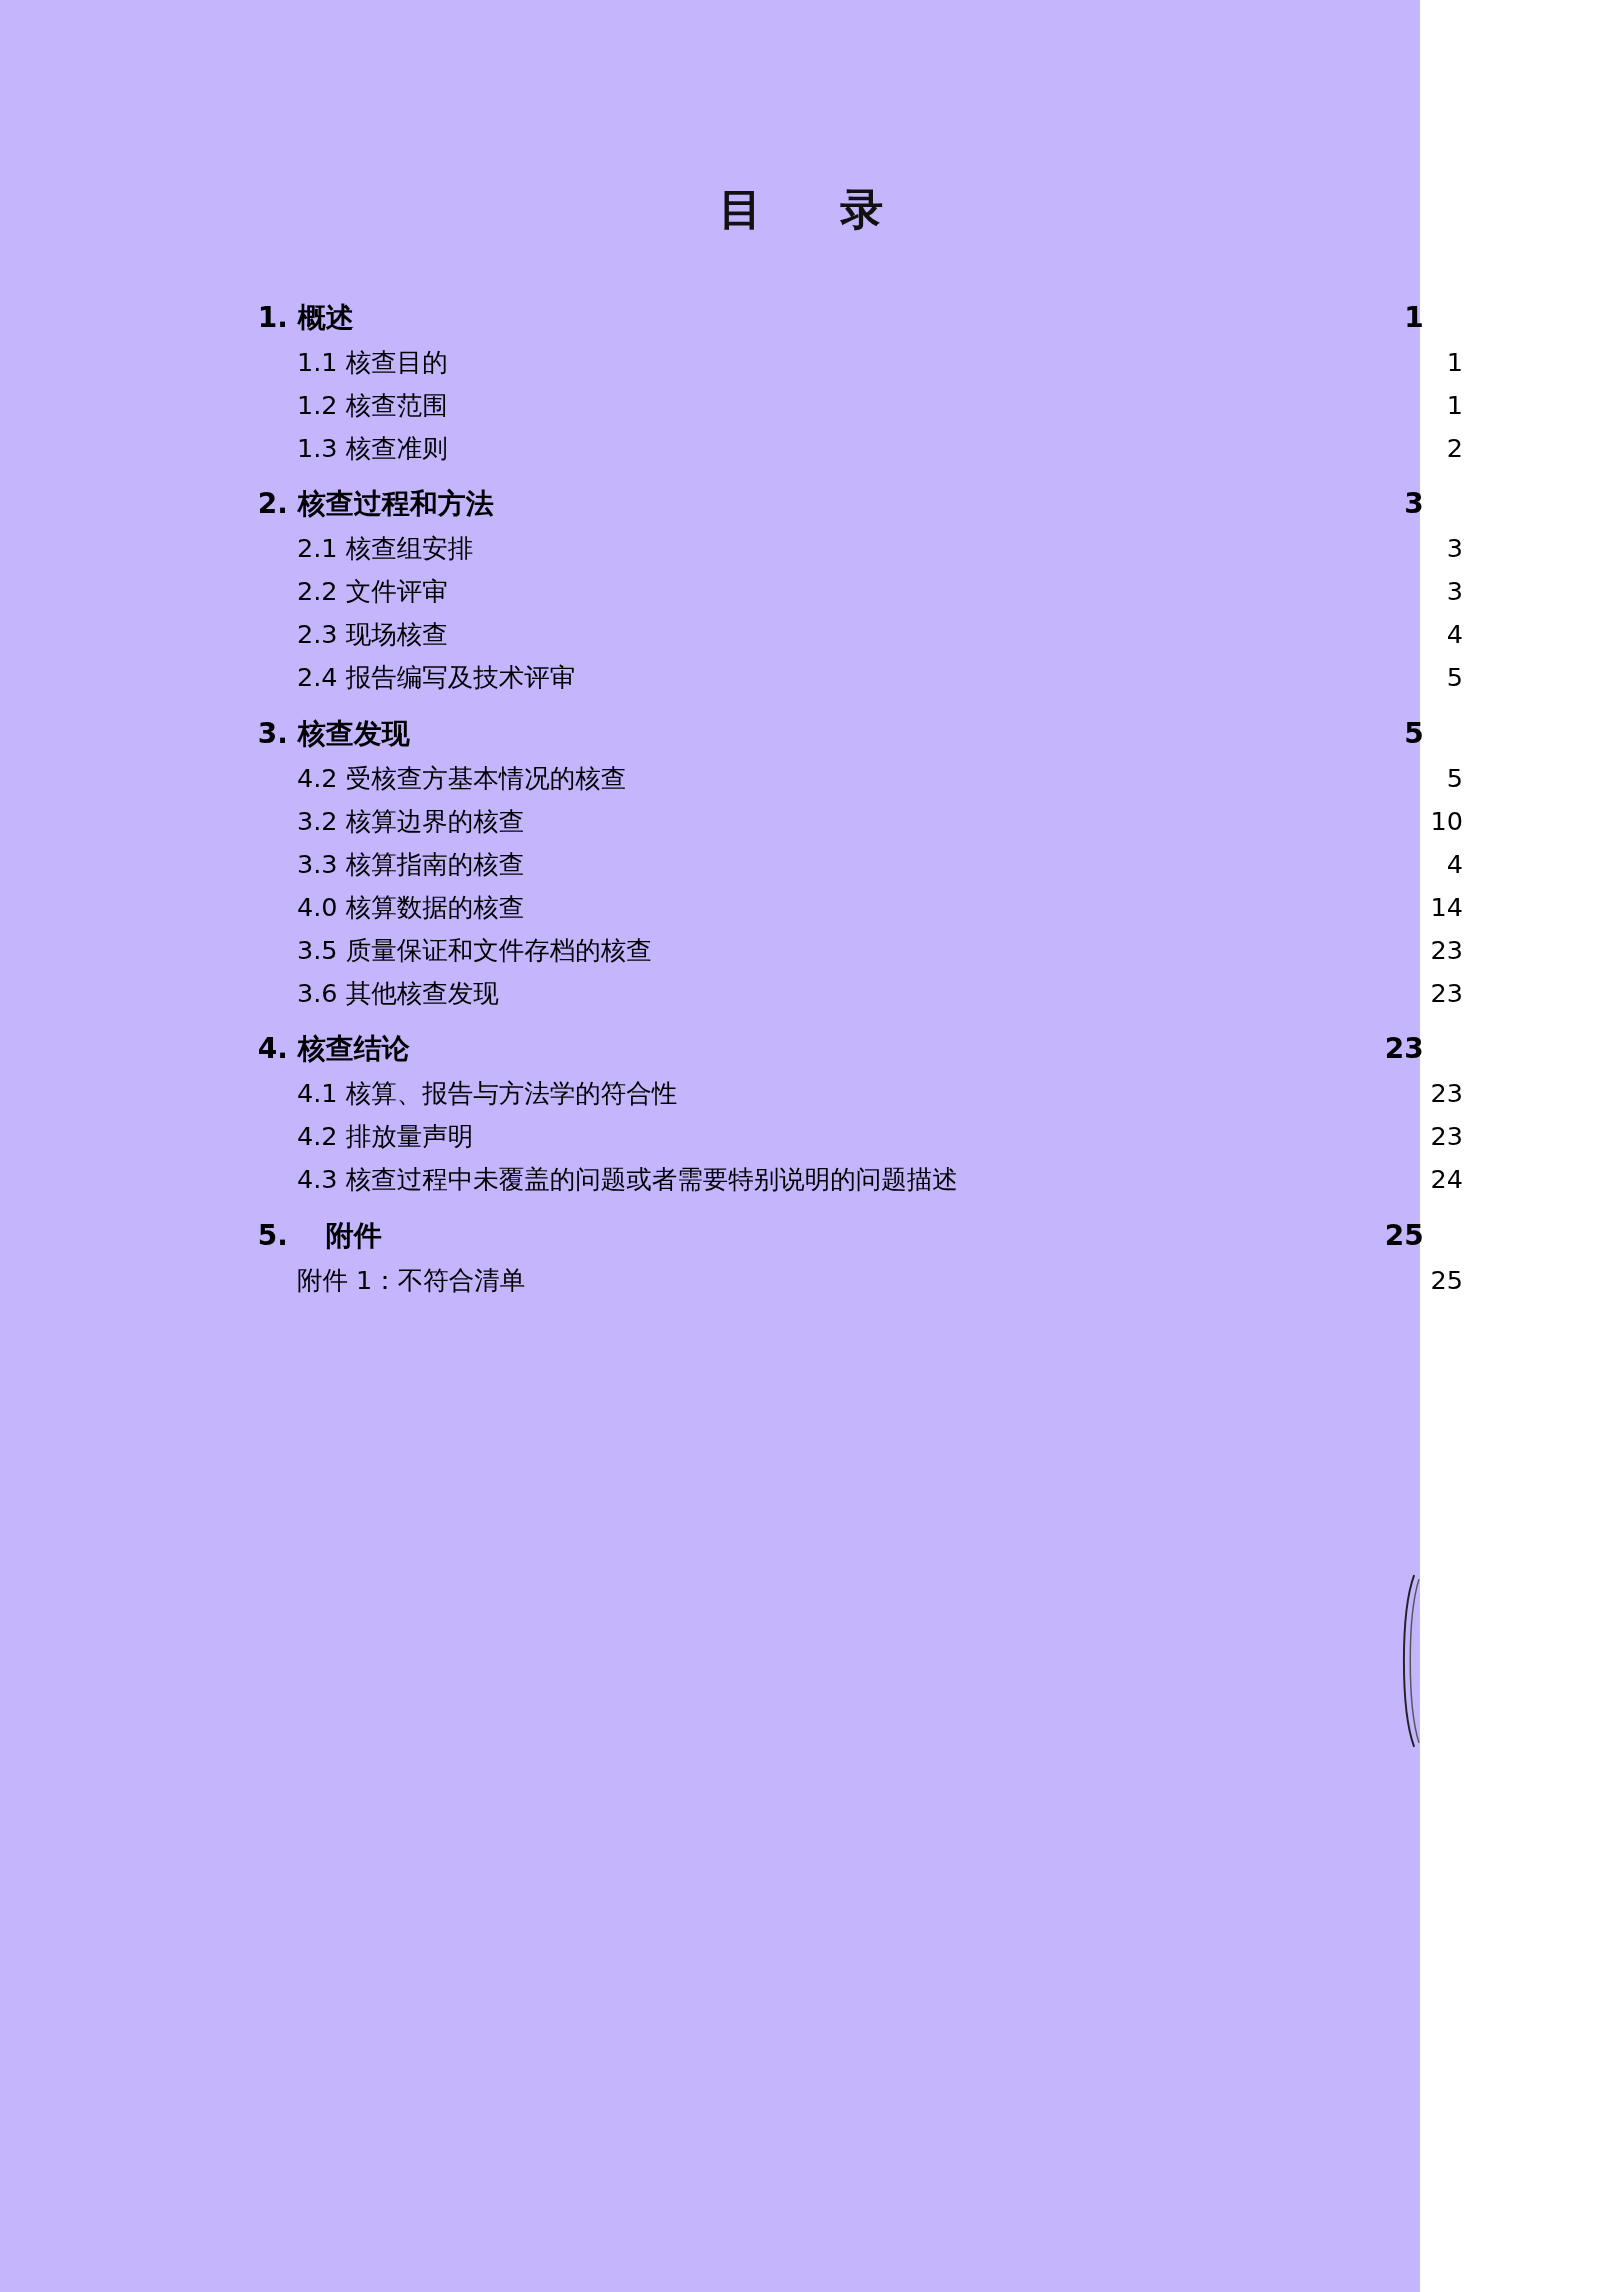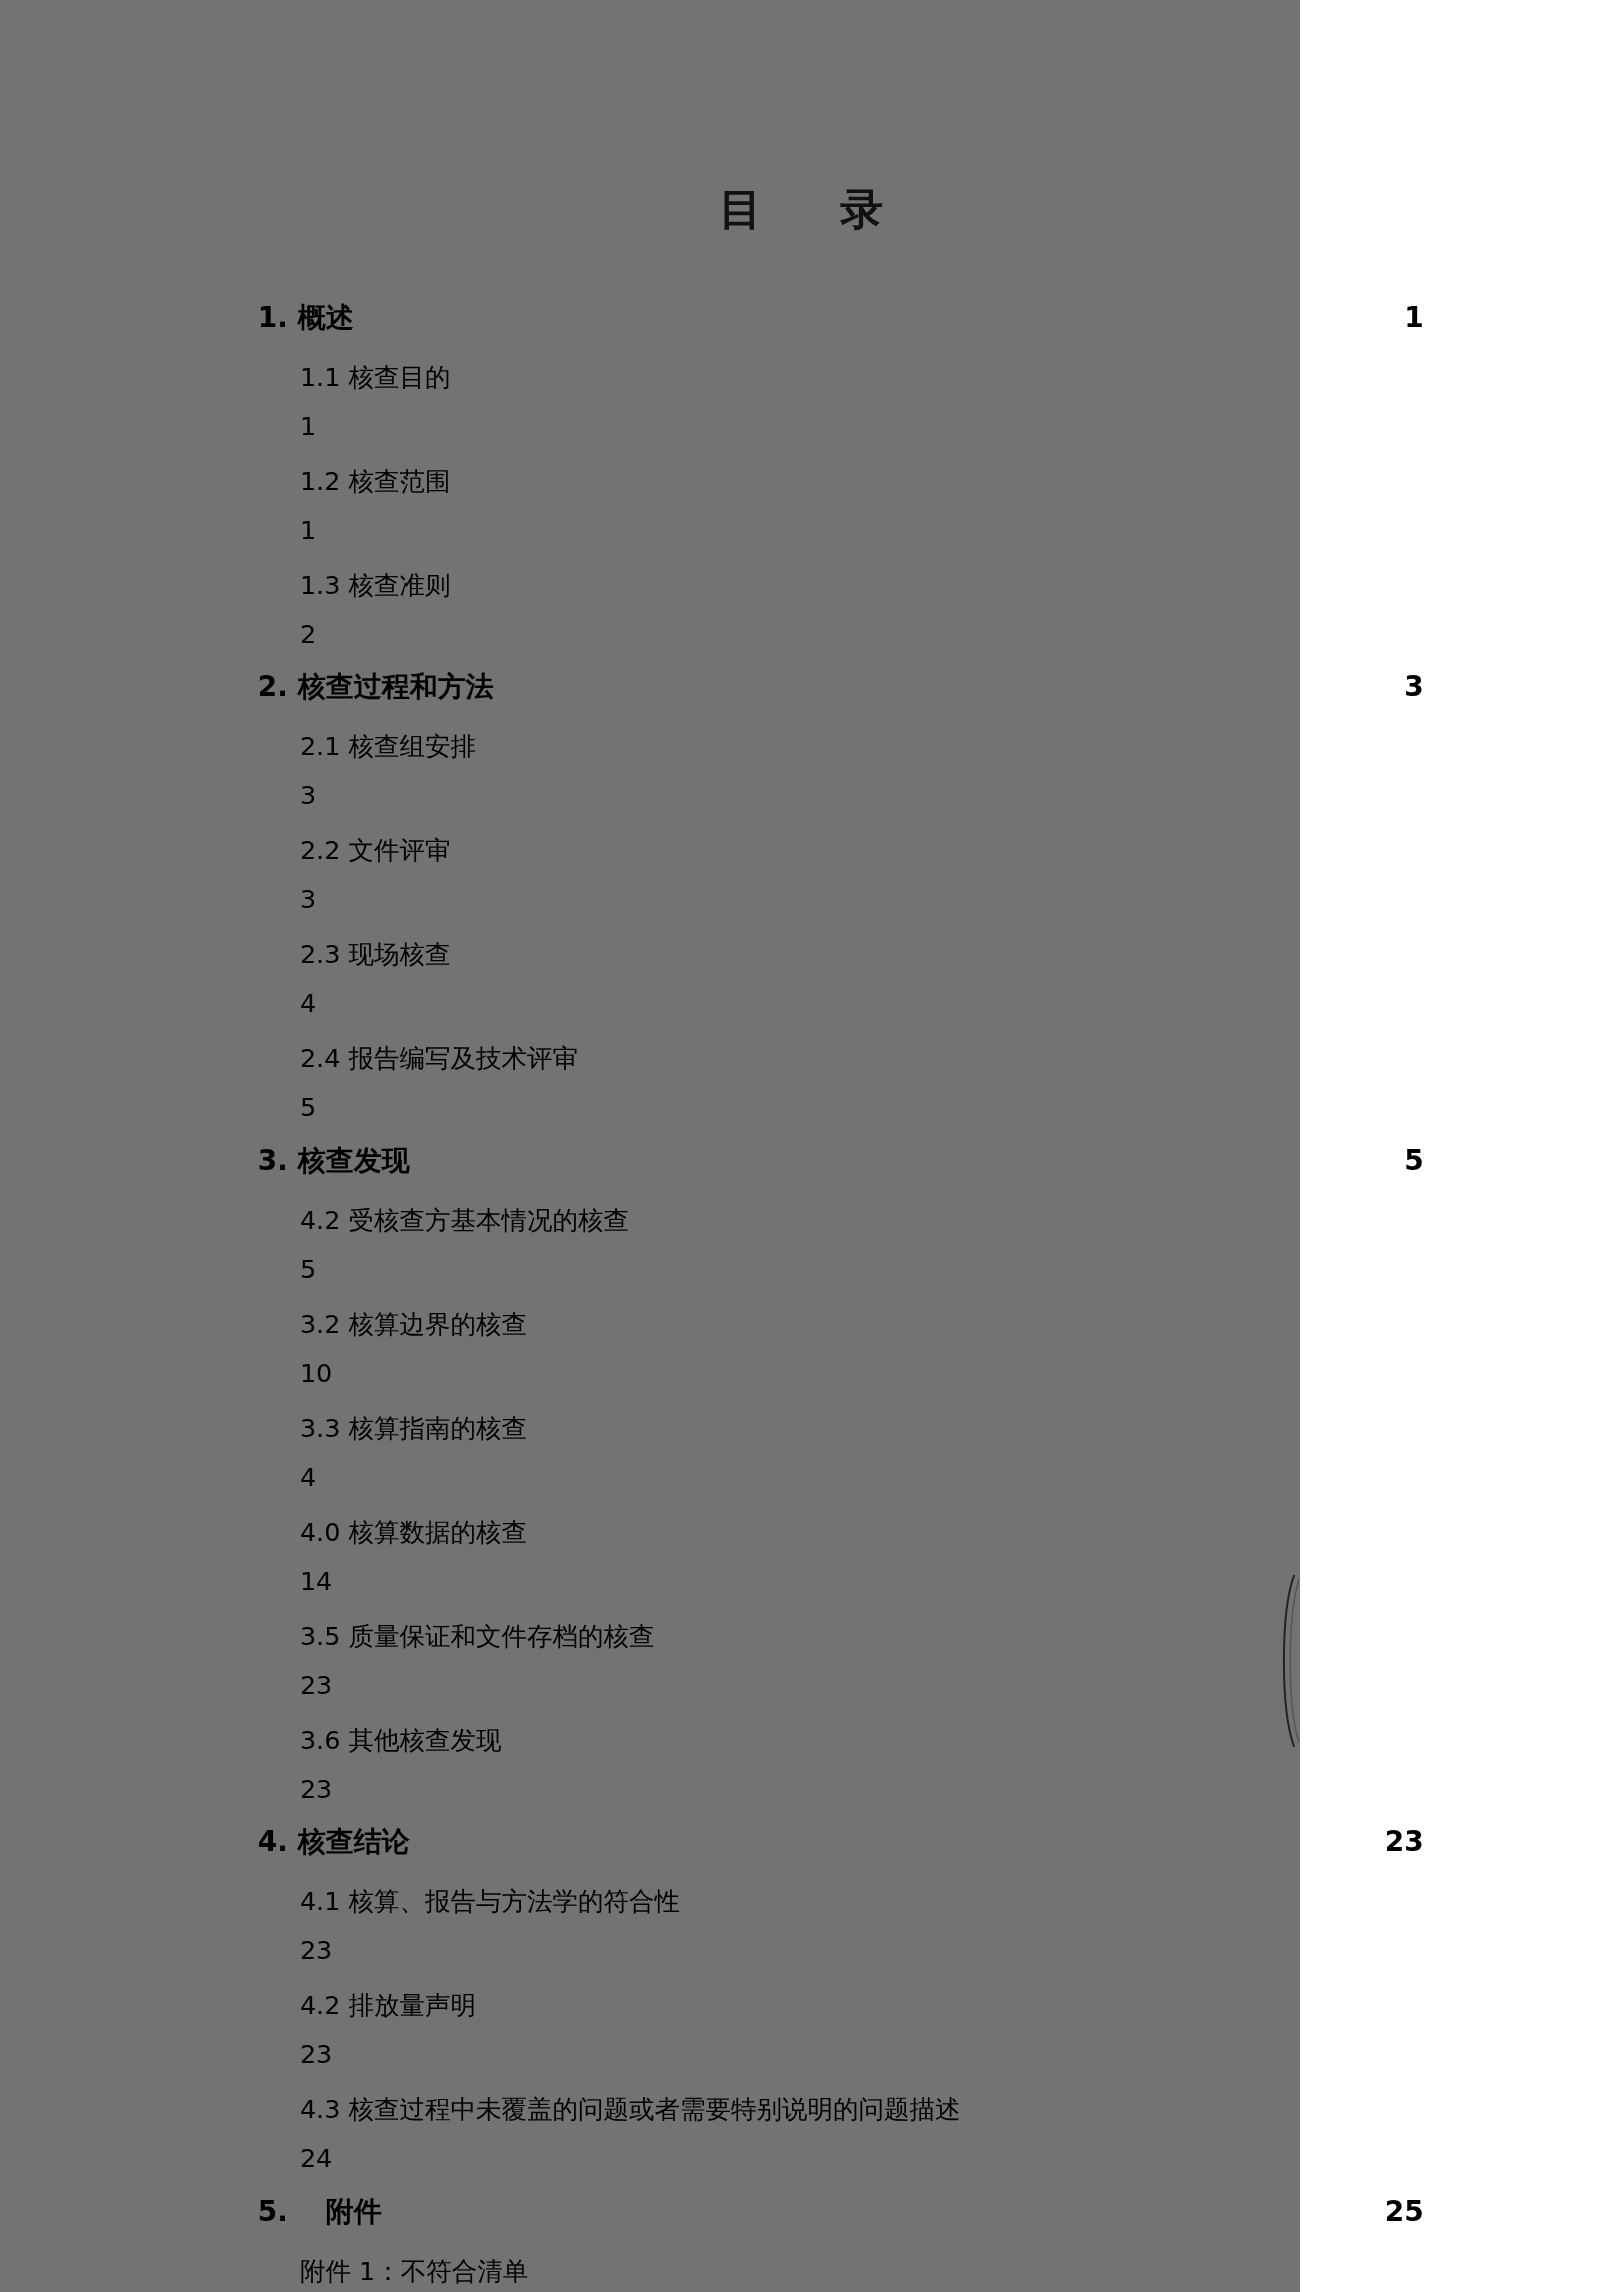--- a/index.html
+++ b/index.html
@@ -11,23 +11,23 @@
     width: 1620px;
     height: 2293px;
     font-family: "DejaVu Sans", sans-serif;
     color: #000000;
     position: relative;
     overflow: hidden;
   }
   .page {
     position: absolute;
     left: 0; top: 0;
-    width: 1300px;
+    width: 1420px;
     height: 2293px;
-    background: #737373;
+    background: #c4b5fd;
   }
   .toc-title {
     position: absolute;
     left: 0;
     top: 181px;
     width: 1620px;
     text-align: center;
     font-family: "DejaVu Serif", serif;
     font-size: 43px;
     font-weight: 700;
@@ -80,23 +80,22 @@
     padding-left: 7.8px;
   }
   .lv1 .label, .lv1 .pageno {
     font-weight: 700;
     font-size: 28px;
   }
   .lv1 .dots::after { font-size: 26.5px; font-weight: 700; }
 
   
   .lv2 {
-    margin-top: 23px;
+    margin-top: 8px;
     padding-left: 47px;
-    flex-direction: column;
   }
   .lv2 .label, .lv2 .pageno {
     font-weight: 400;
     font-size: 25.5px;
   }
   .lv2 .dots::after { font-size: 25.5px; }
 
   .deco {
     position: absolute;
     right: 0px;

